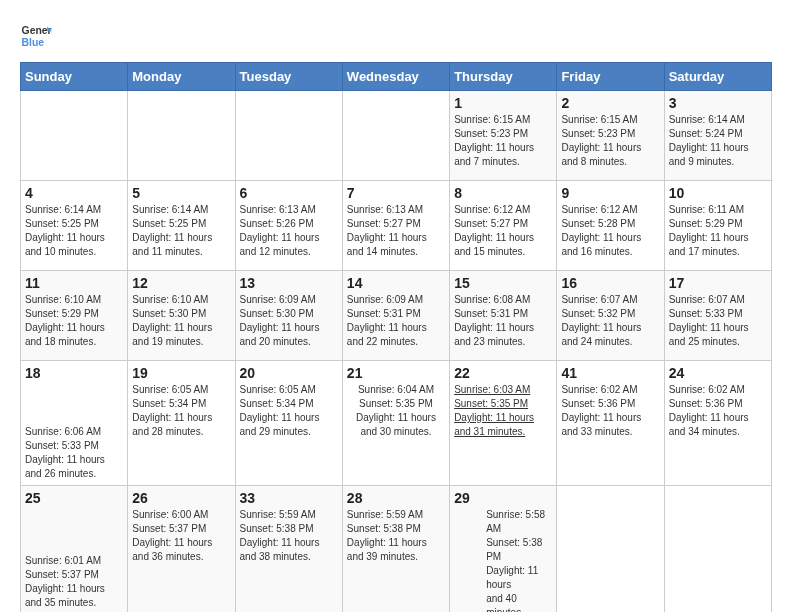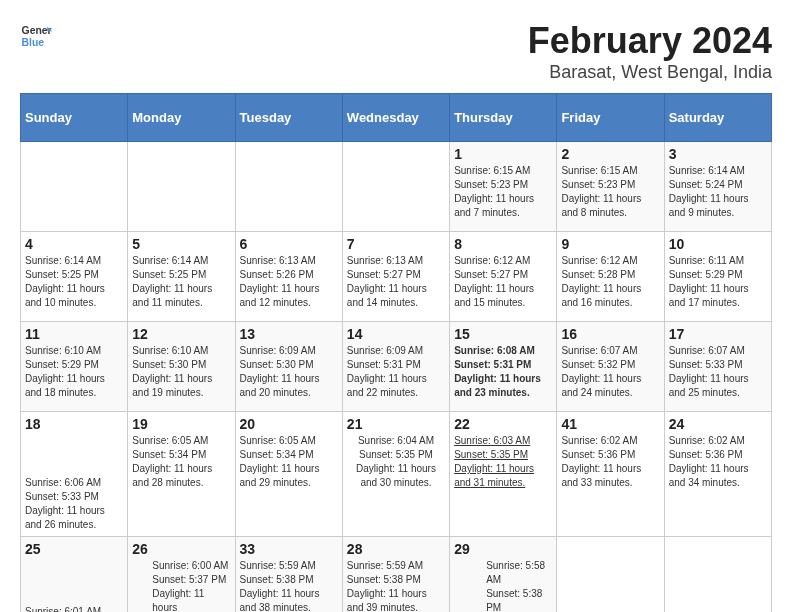--- a/index.html
+++ b/index.html
@@ -39,21 +39,21 @@
     }
     table {
       width: 100%;
       border-collapse: collapse;
       table-layout: fixed;
     }
     thead tr th {
       background-color: #4a7fc1;
       color: #fff;
       font-size: 13px;
-      padding: 16px 4px;
+      padding: 6px 4px;
       text-align: left;
       border: 1px solid #3a6aaa;
     }
     tbody tr td {
       border: 1px solid #ccc;
       vertical-align: top;
       padding: 4px;
       font-size: 11px;
       color: #333;
       background: #fff;
@@ -82,24 +82,20 @@
 </head>
 <body>
 
 <div class="header-area">
   <div class="logo">
     <svg class="logo-icon" viewBox="0 0 40 40">
       <text x="2" y="18" font-size="13" font-weight="bold" fill="#333" font-family="Arial">General</text>
       <text x="2" y="32" font-size="13" font-weight="bold" fill="#4a90d9" font-family="Arial">Blue</text>
       <polygon points="34,8 40,14 34,14" fill="#4a90d9"></polygon>
     </svg>
-  </div>
-  <div class="title-block">
-    <div class="main-title">February 2024</div>
-    <div class="subtitle">Barasat, West Bengal, India</div>
   </div>
 </div>
 
 <table>
   <thead>
     <tr id="header-row">
         <th>Sunday</th>
         <th>Monday</th>
         <th>Tuesday</th>
         <th>Wednesday</th>
@@ -211,21 +207,21 @@
         </td>
         <td>
           <span class="day-number">14</span>
           <div class="day-info" style="white-space: pre-line;">Sunrise: 6:09 AM
 Sunset: 5:31 PM
 Daylight: 11 hours
 and 22 minutes.</div>
         </td>
         <td>
           <span class="day-number">15</span>
-          <div class="day-info" style="white-space: pre-line; font-weight: bold;">Sunrise: 6:08 AM
+          <div class="day-info" style="white-space: pre-line;">Sunrise: 6:08 AM
 Sunset: 5:31 PM
 Daylight: 11 hours
 and 23 minutes.</div>
         </td>
         <td>
           <span class="day-number">16</span>
           <div class="day-info" style="white-space: pre-line;">Sunrise: 6:07 AM
 Sunset: 5:32 PM
 Daylight: 11 hours
 and 24 minutes.</div>
@@ -292,21 +288,21 @@
       <tr>
         <td>
           <span class="day-number">25</span>
           <div class="day-info" style="white-space: pre-line; margin-top: 48px;">Sunrise: 6:01 AM
 Sunset: 5:37 PM
 Daylight: 11 hours
 and 35 minutes.</div>
         </td>
         <td>
           <span class="day-number">26</span>
-          <div class="day-info" style="white-space: pre-line; margin-left: 20px;">Sunrise: 6:00 AM
+          <div class="day-info" style="white-space: pre-line;">Sunrise: 6:00 AM
 Sunset: 5:37 PM
 Daylight: 11 hours
 and 36 minutes.</div>
         </td>
         <td>
           <span class="day-number">33</span>
           <div class="day-info" style="white-space: pre-line;">Sunrise: 5:59 AM
 Sunset: 5:38 PM
 Daylight: 11 hours
 and 38 minutes.</div>

